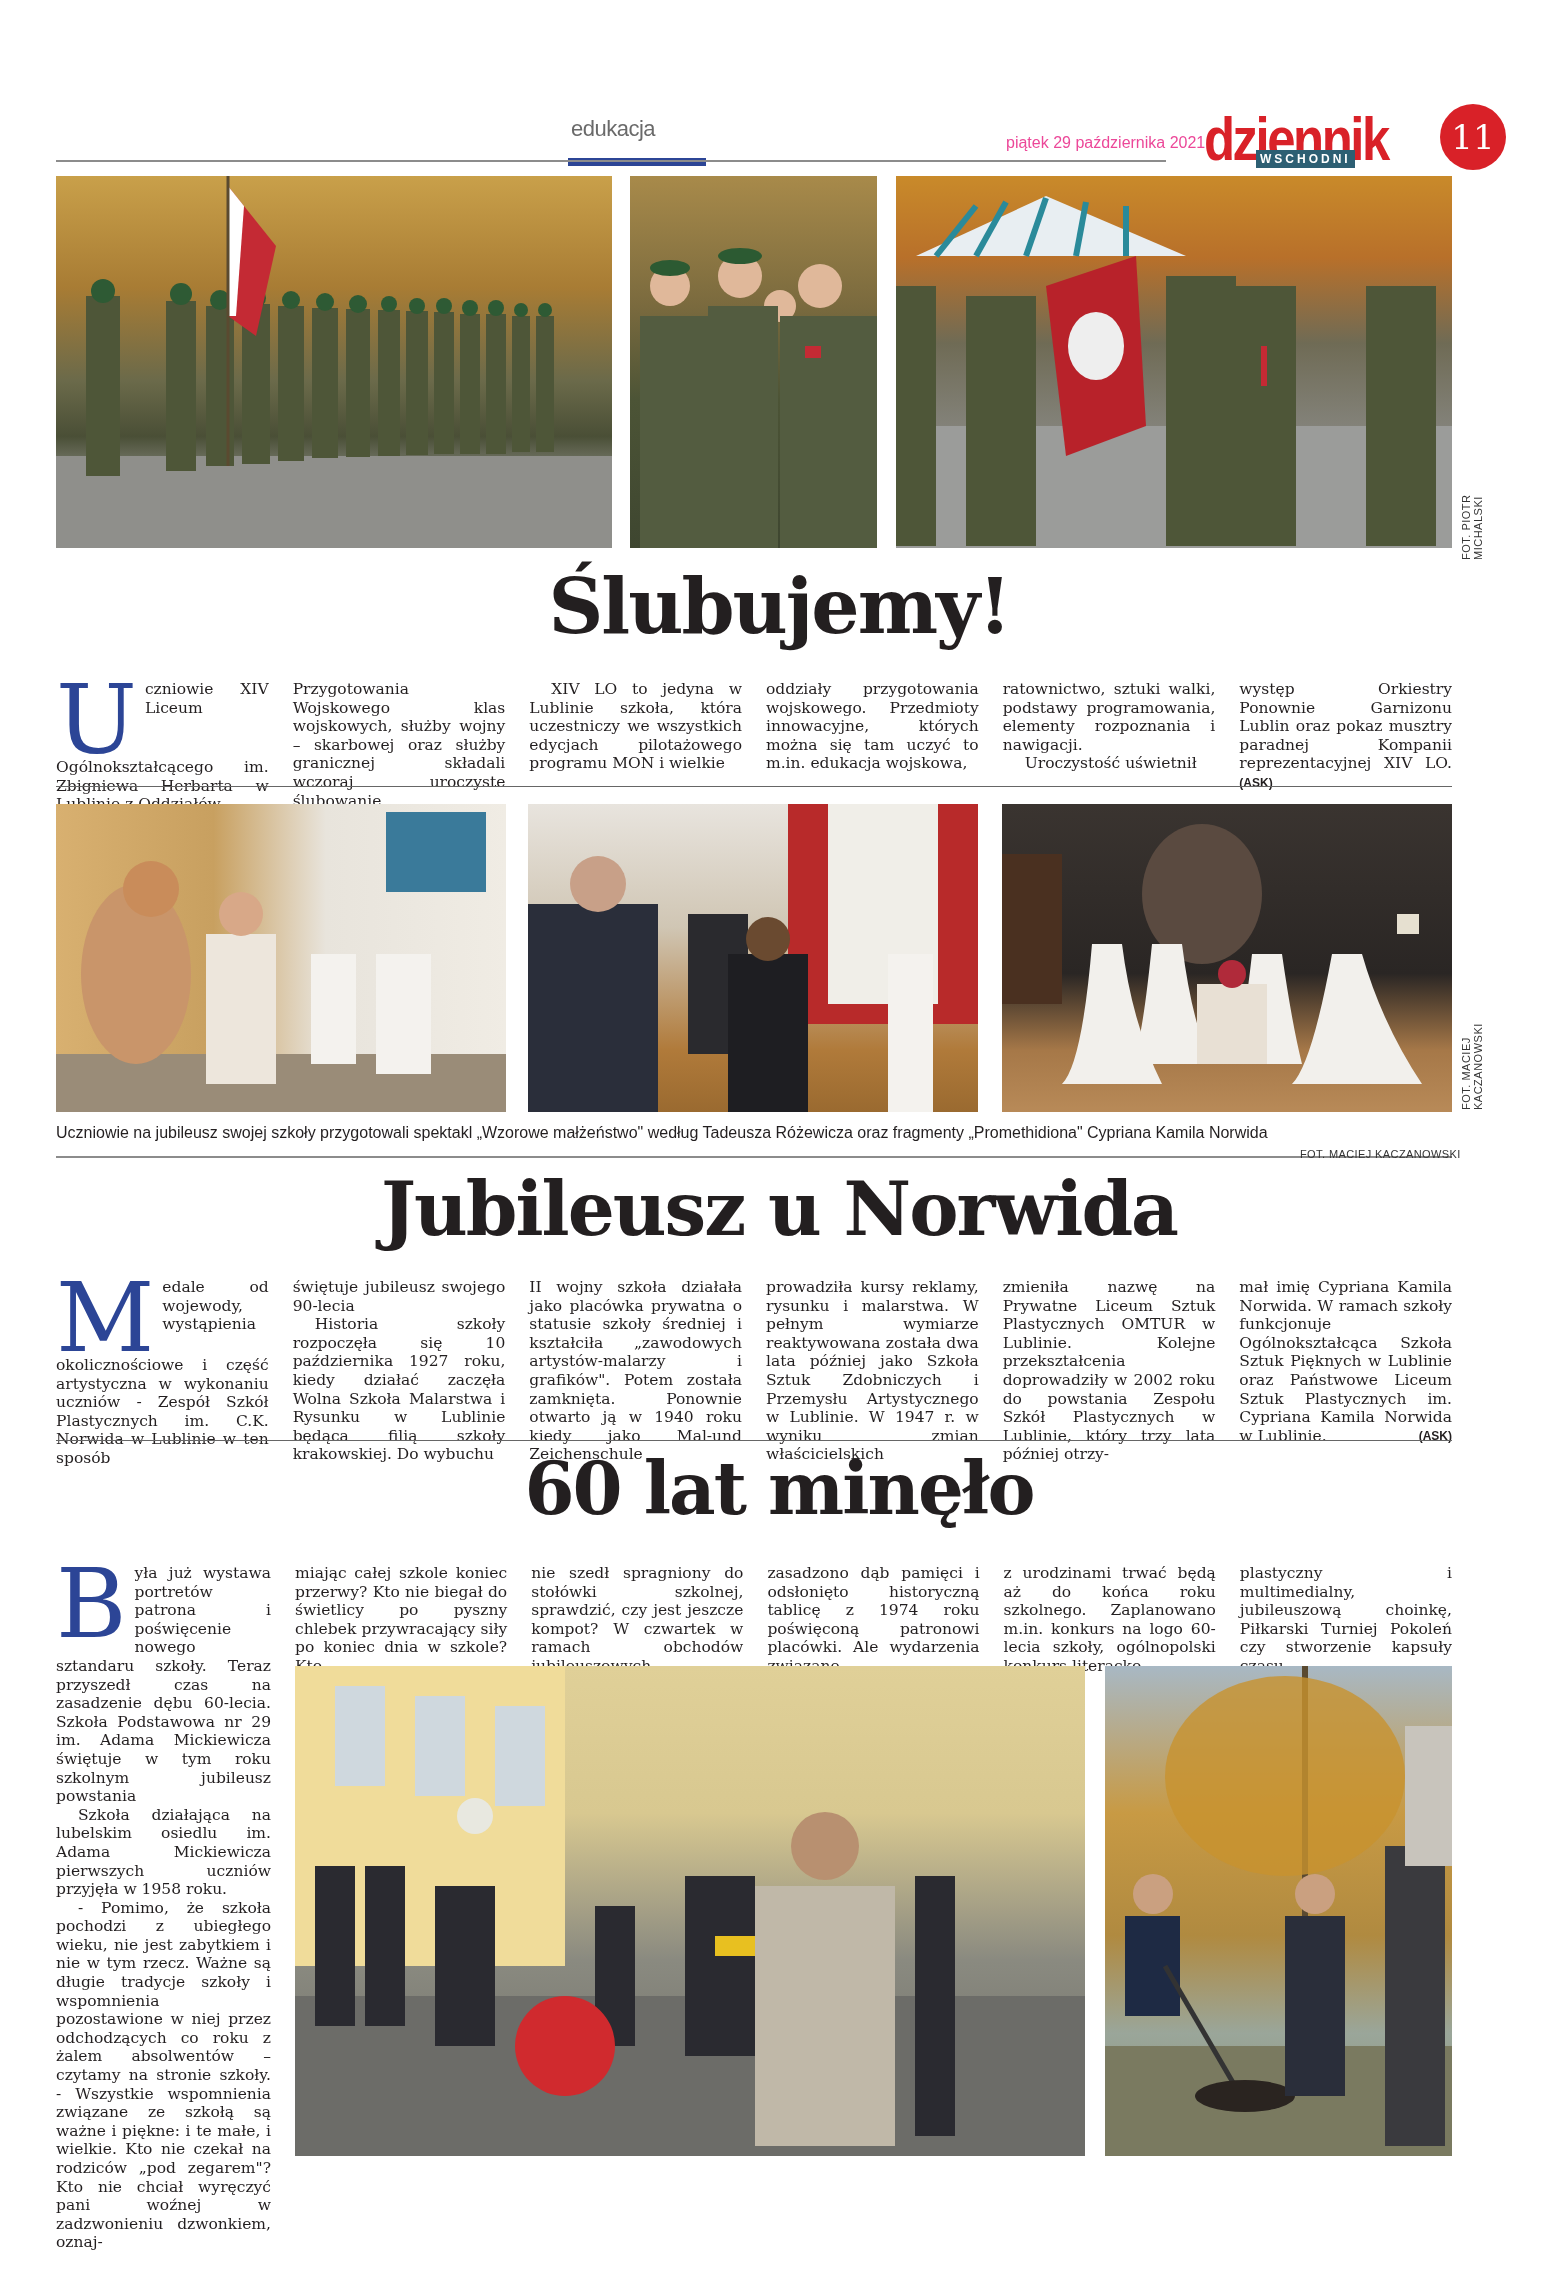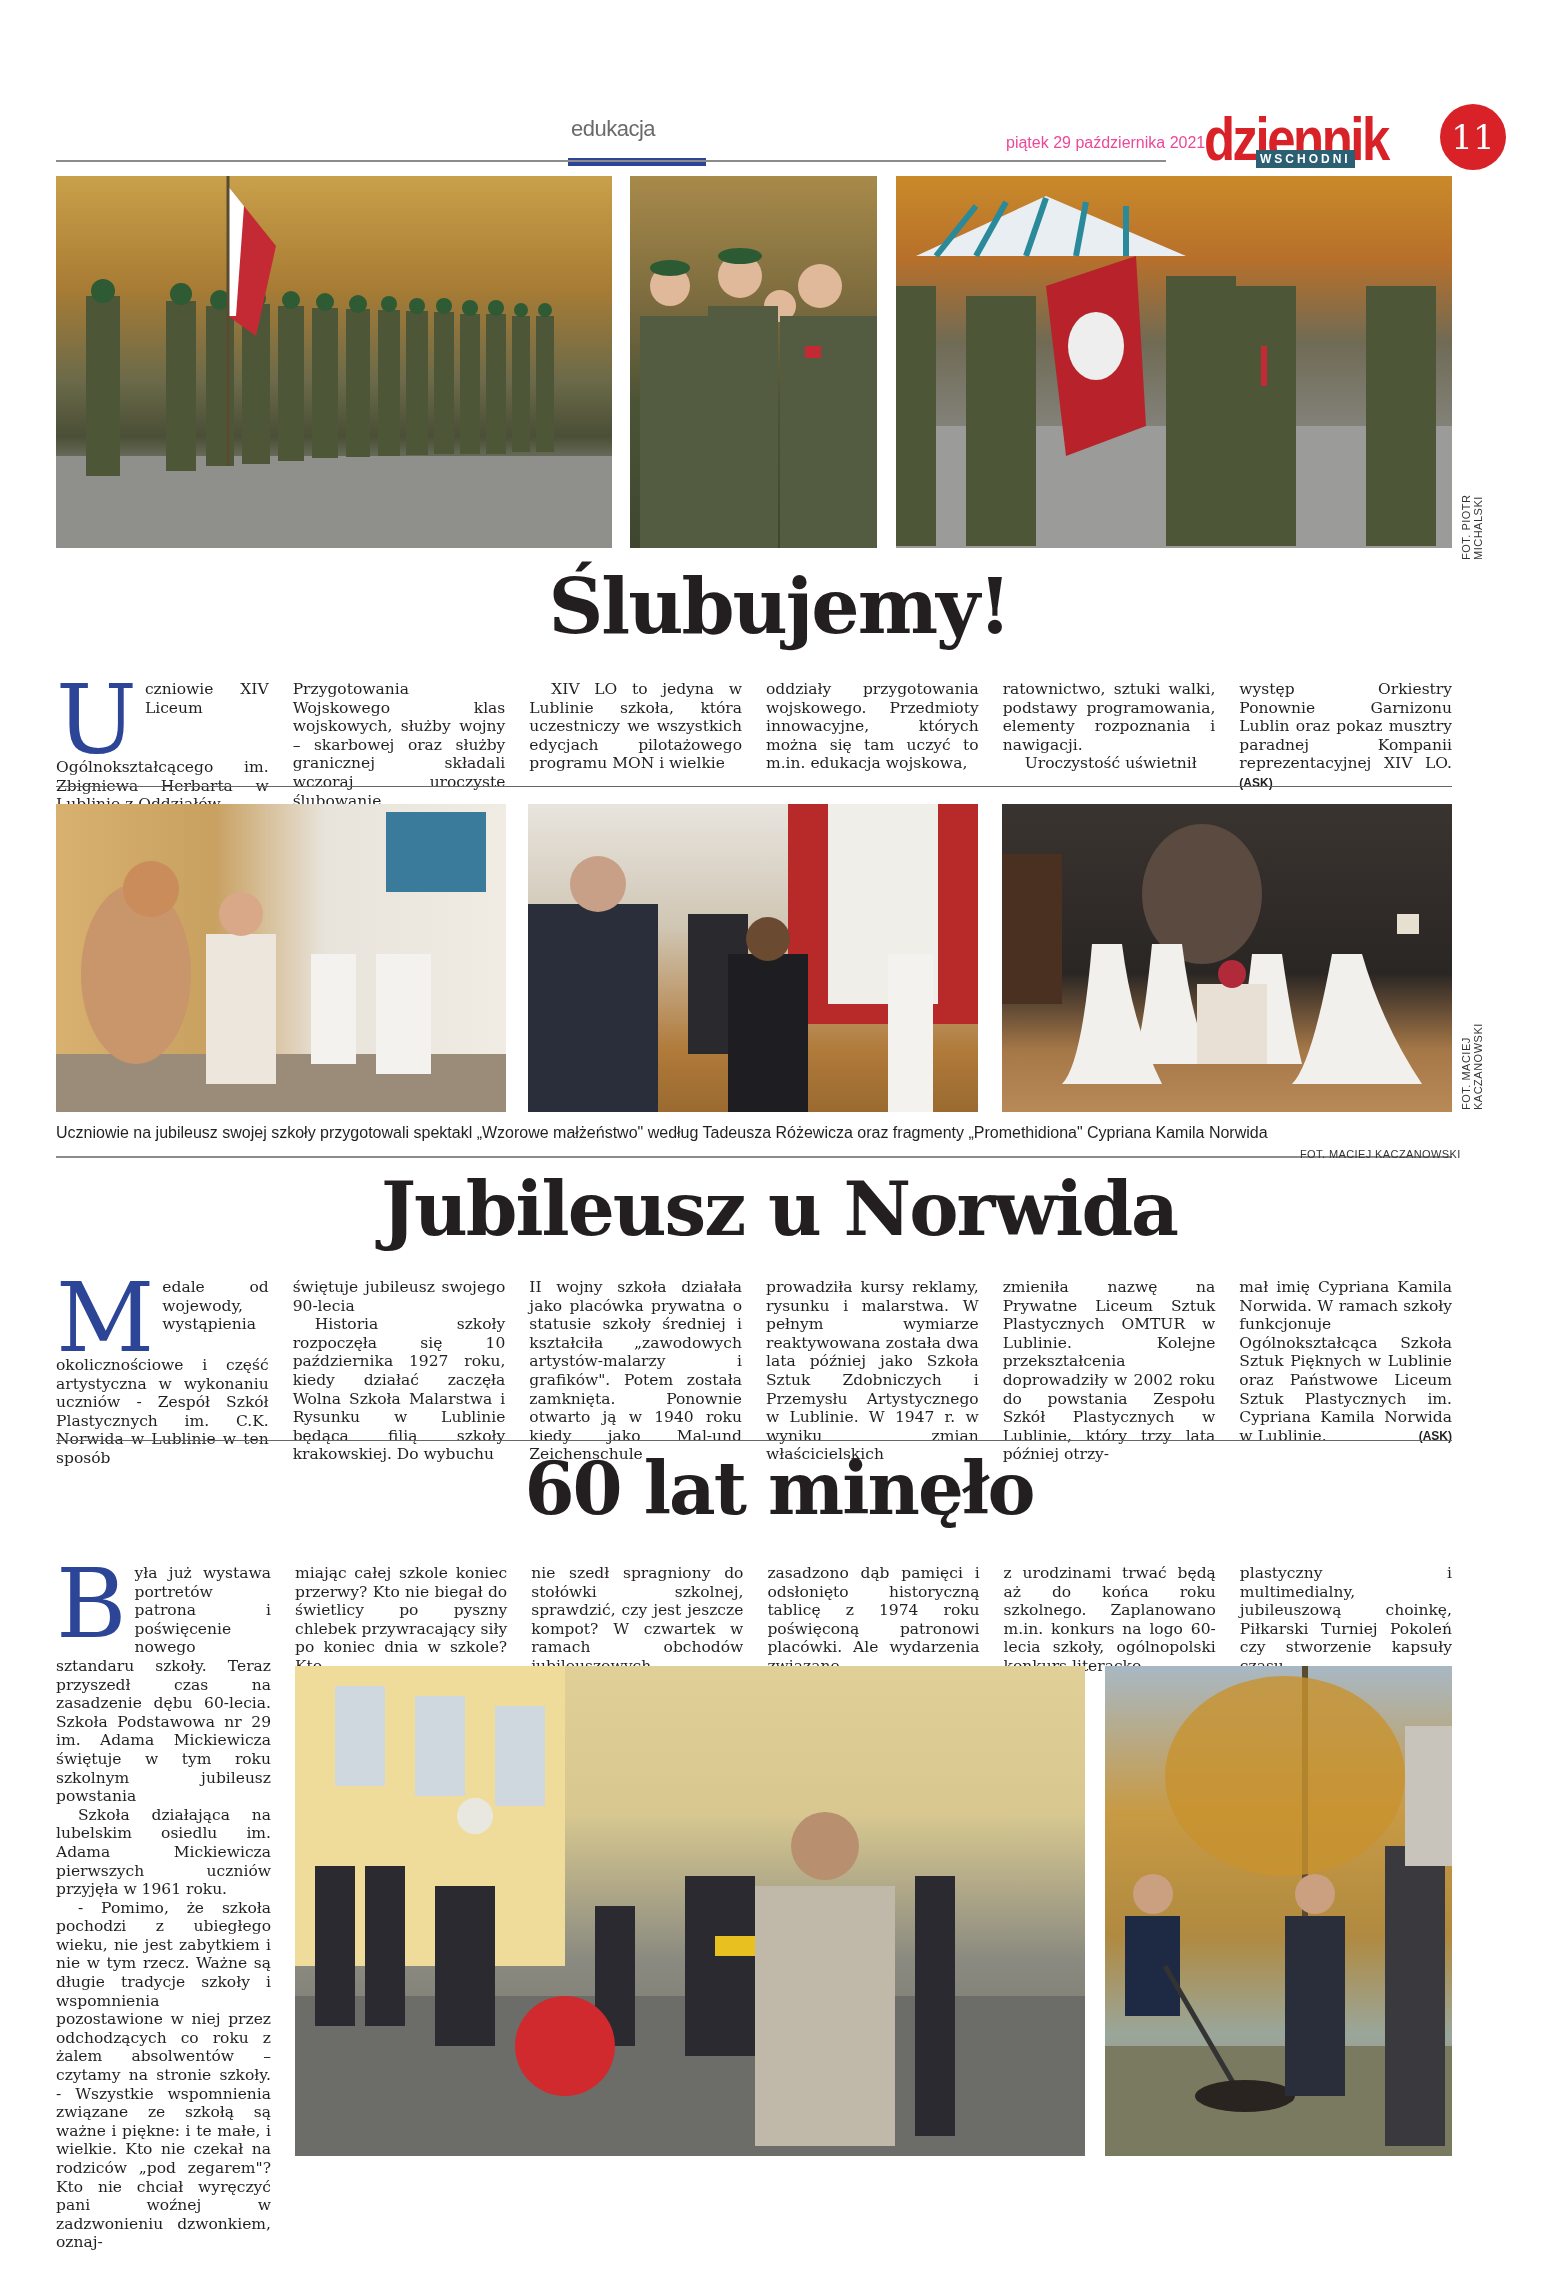--- a/index.html
+++ b/index.html
@@ -229,21 +229,21 @@
     <p><span>mał imię Cypriana Kamila Norwida. W ramach szkoły funkcjonuje Ogólnokształcąca Szkoła Sztuk Pięknych w Lublinie oraz Państwowe Liceum Sztuk Plastycznych im. Cypriana Kamila Norwida w Lublinie.</span> <span class="sig sig-right">(ASK)</span></p>
   </div>
 </div>
 <div class="rule" style="left:56px;top:1440px;width:1396px;"></div>
 
 <div class="headline" style="top:1446px;font-size:72px;">60 lat minęło</div>
 
 <div class="col" style="position:absolute;left:56px;top:1564px;width:215px;">
   <span class="dropcap">B</span>
   <p>yła już wystawa portretów patrona i poświęcenie nowego sztandaru szkoły. Teraz przyszedł czas na zasadzenie dębu 60-lecia. Szkoła Podstawowa nr 29 im. Adama Mickiewicza świętuje w tym roku szkolnym jubileusz powstania</p>
-  <p class="ind">Szkoła działająca na lubelskim osiedlu im. Adama Mickiewicza pierwszych uczniów przyjęła w 1961 roku.</p>
+  <p class="ind">Szkoła działająca na lubelskim osiedlu im. Adama Mickiewicza pierwszych uczniów przyjęła w 1958 roku.</p>
   <p class="ind">- Pomimo, że szkoła pochodzi z ubiegłego wieku, nie jest zabytkiem i nie w tym rzecz. Ważne są długie tradycje szkoły i wspomnienia pozostawione w niej przez odchodzących co roku z żalem absolwentów – czytamy na stronie szkoły. - Wszystkie wspomnienia związane ze szkołą są ważne i piękne: i te małe, i wielkie. Kto nie czekał na rodziców „pod zegarem"? Kto nie chciał wyręczyć pani woźnej w zadzwonieniu dzwonkiem, oznaj-</p>
 </div>
 <div class="cols" style="left:295px;top:1564px;width:1157px;grid-template-columns:repeat(5,1fr);">
   <div class="col">
       <p>miając całej szkole koniec przerwy? Kto nie biegał do świetlicy po pyszny chlebek przywracający siły po koniec dnia w szkole? Kto</p>
     </div>
   <div class="col">
       <p>nie szedł spragniony do stołówki szkolnej, sprawdzić, czy jest jeszcze kompot? W czwartek w ramach obchodów jubileuszowych</p>
     </div>
   <div class="col">

